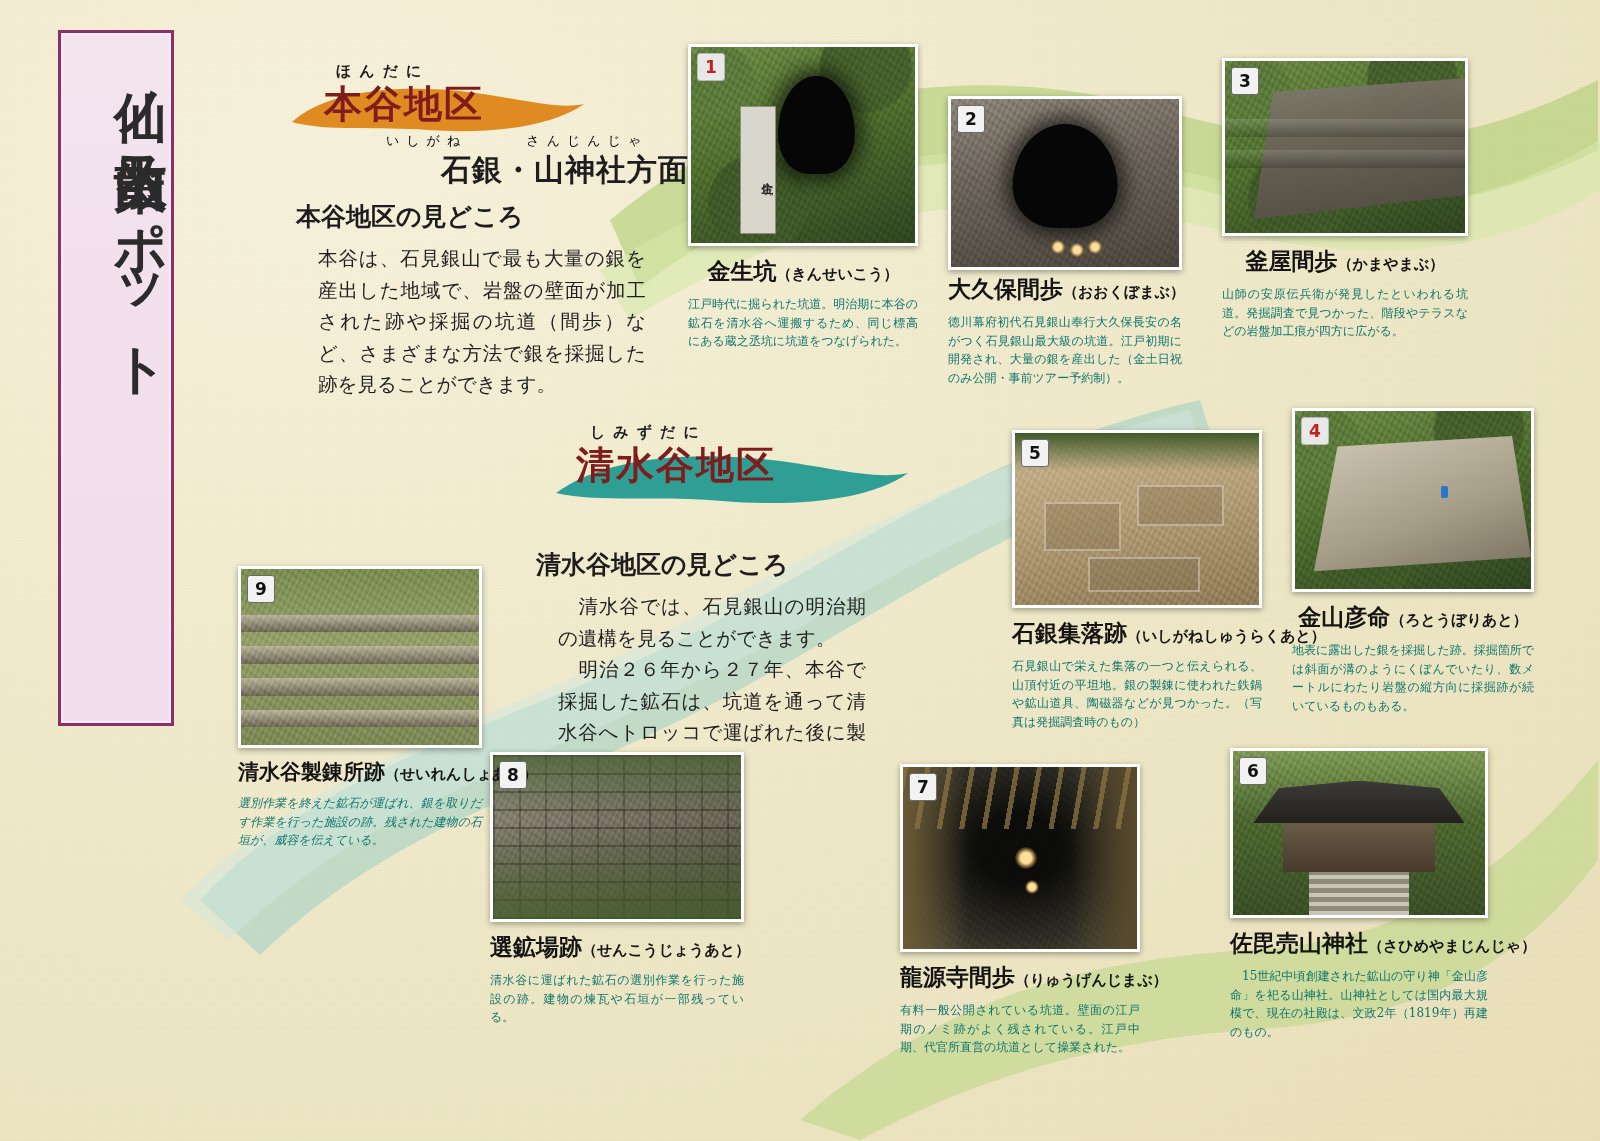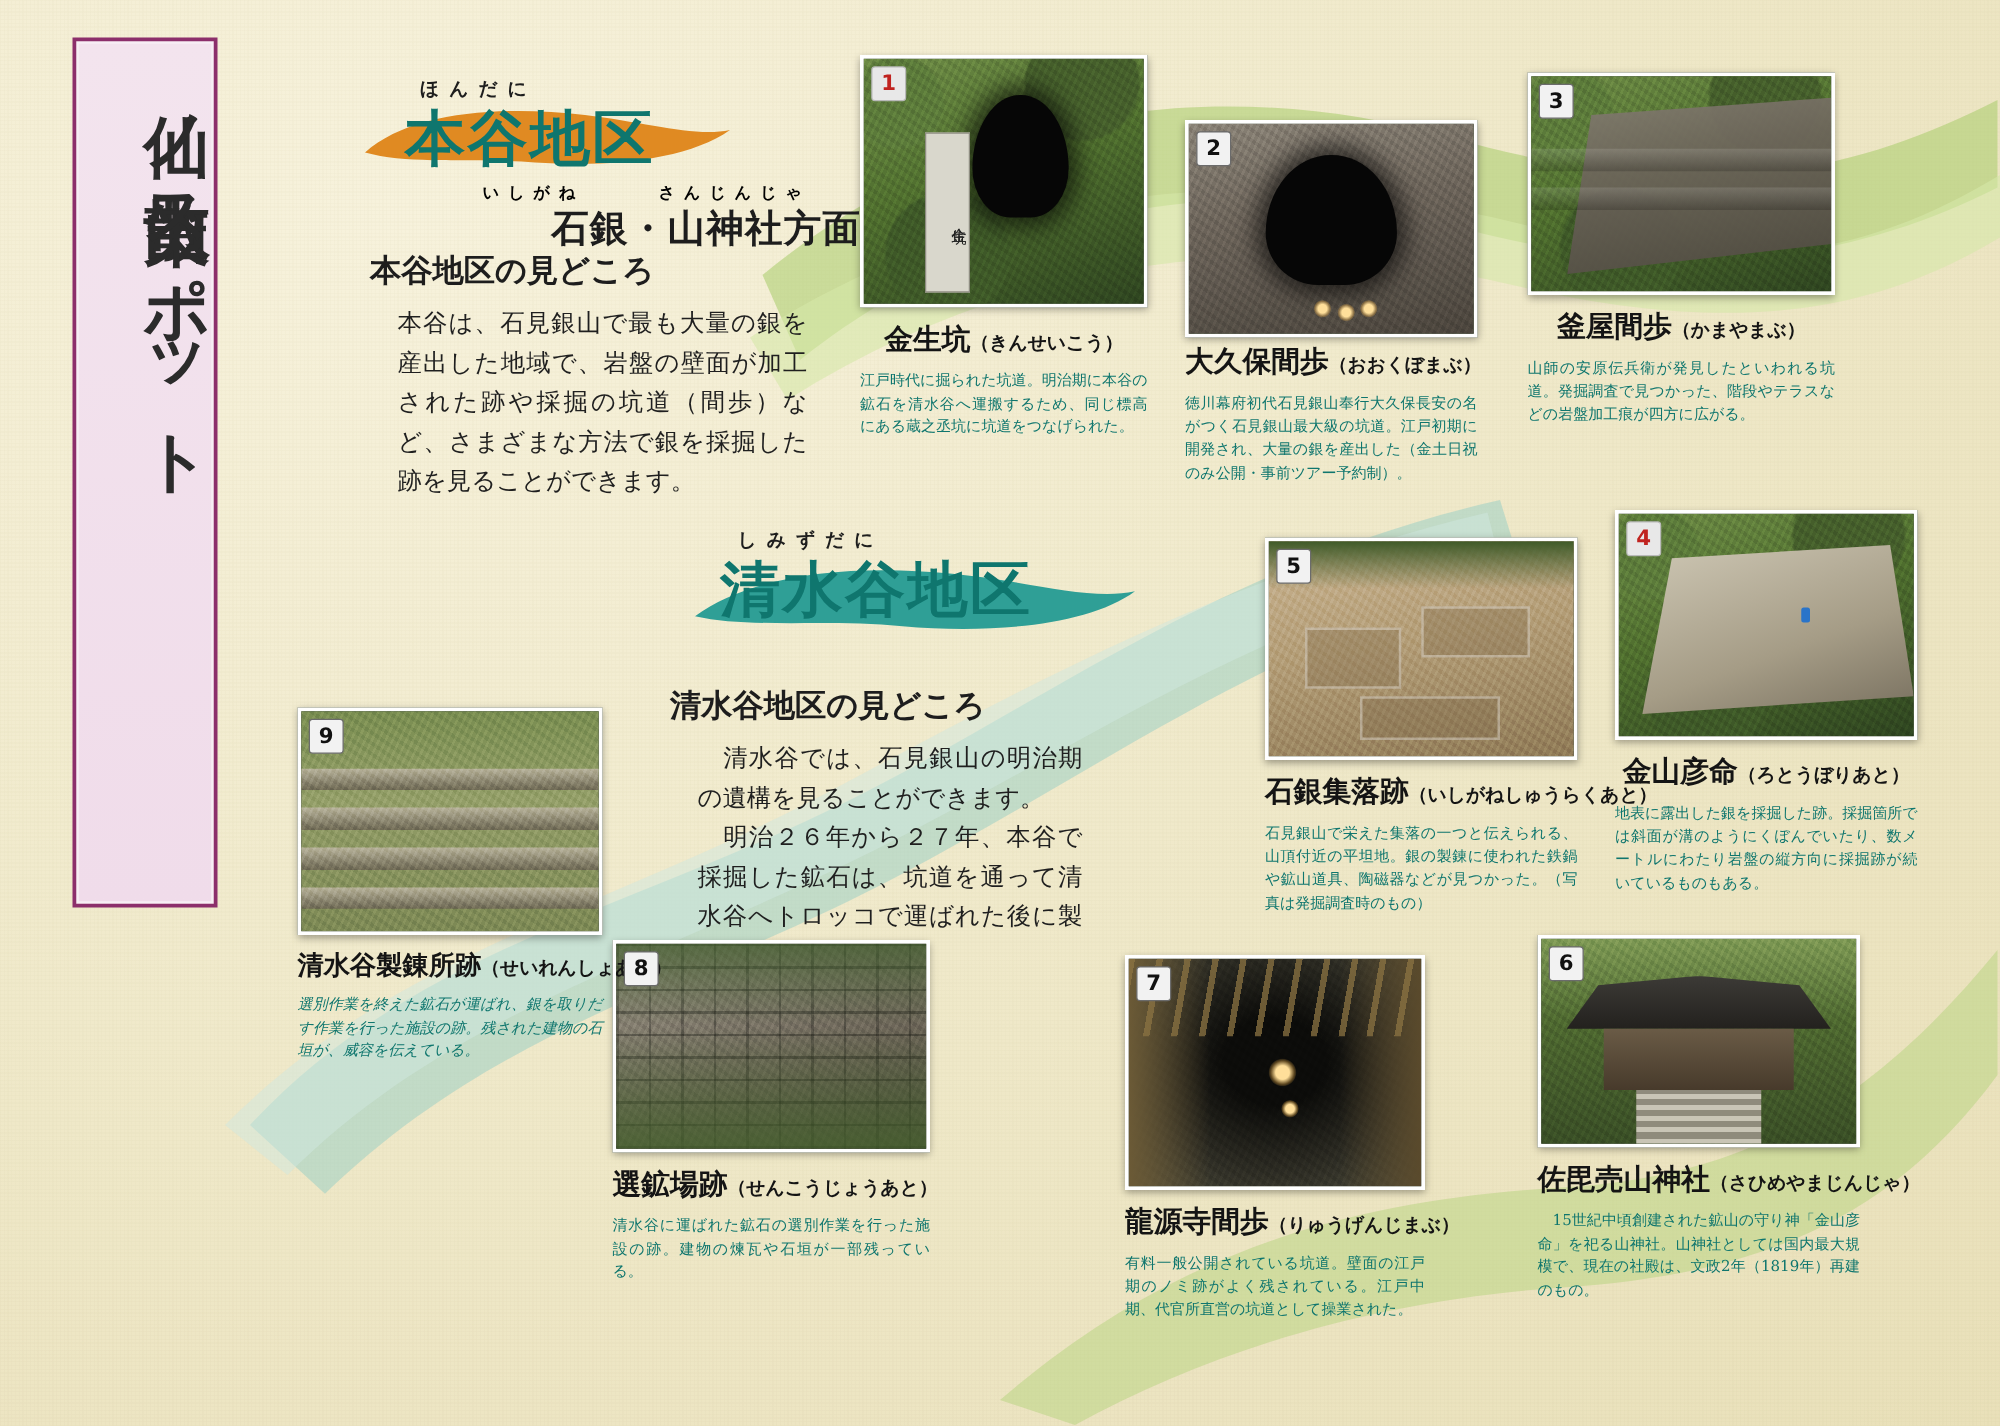--- a/index.html
+++ b/index.html
@@ -50,21 +50,21 @@
 
   
   .sec-head{position:absolute;margin-left:24px;}
   .sec-brush{
     position:absolute;left:-36px;top:8px;width:300px;height:80px;
     z-index:0;
   }
   .sec-title{
     position:relative;z-index:2;
     font-family:"DejaVu Serif","Liberation Serif",serif;
-    font-weight:bold;font-size:48px;color:#0f766e;letter-spacing:2px;
+    font-weight:bold;font-size:38px;color:#7f1d1d;letter-spacing:2px;
     white-space:nowrap;
   }
   .sec-sub{
     position:relative;z-index:2;
     font-family:"DejaVu Serif","Liberation Serif",serif;
     font-weight:bold;font-size:30px;color:#1d1d1d;letter-spacing:1px;
     white-space:nowrap;
     text-align:center;
   }
   .ruby{
@@ -210,21 +210,21 @@
 
 <div class="sec-head" style="left:300px;top:62px;width:420px;height:140px;">
   <div class="sec-brush">
     <svg width="300" height="80" viewBox="0 0 300 80">
       <path d="M4,52 C40,20 110,14 180,22 C230,28 268,40 296,34 C262,58 200,64 140,60 C90,56 40,62 4,52 Z" fill="#e08a22"></path>
     </svg>
   </div>
   <div class="ruby" style="margin-left:12px;">ほんだに</div>
   <div class="sec-title" style="margin-top:-2px;">本谷地区</div>
   <div style="position:relative;z-index:2;margin-left:62px;margin-top:2px;">
-    <div style="font-size:13px;font-weight:bold;letter-spacing:7px;font-family:'DejaVu Serif',serif;">
+    <div style="font-size:13px;font-weight:normal;letter-spacing:7px;font-family:'DejaVu Serif',serif;">
       <span>いしがね</span>
       <span style="margin-left:48px;">さんじんじゃ</span>
     </div>
     <div class="sec-sub">石銀・山神社方面</div>
   </div>
 </div>
 
 <div style="position:absolute;left:296px;top:200px;width:350px;">
   <div class="mid-head">本谷地区の見どころ</div>
   <div class="body-text" style="margin-top:10px;padding-left:22px;">本谷は、石見銀山で最も大量の銀を産出した地域で、岩盤の壁面が加工された跡や採掘の坑道（間歩）など、さまざまな方法で銀を採掘した跡を見ることができます。</div>

